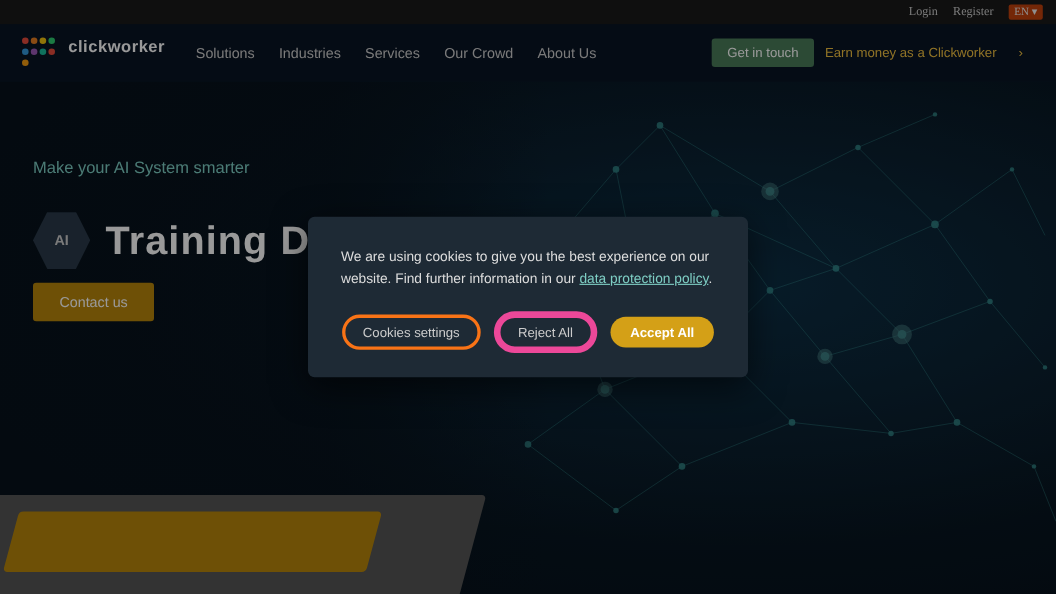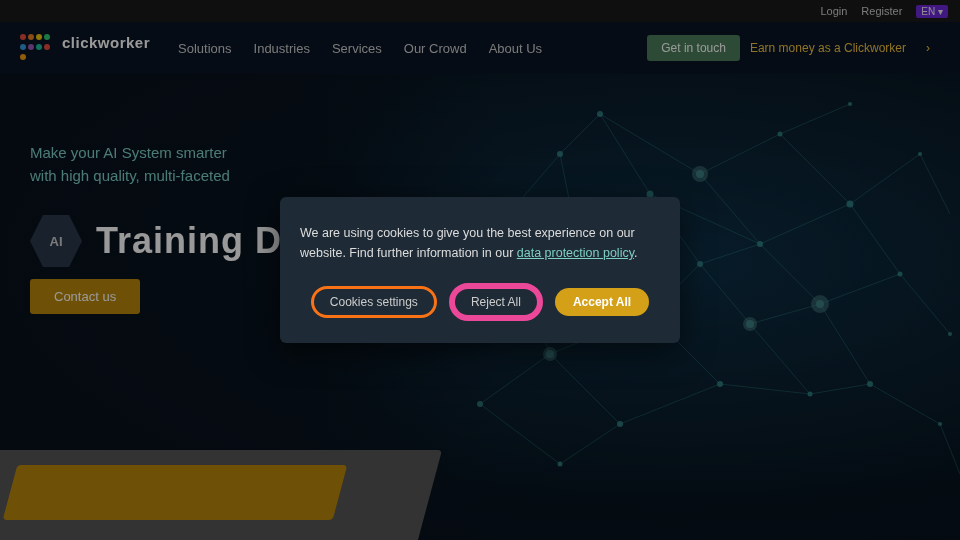--- a/index.html
+++ b/index.html
@@ -18,28 +18,29 @@
       position: absolute;
       top: 0; left: 0; right: 0;
       height: 22px;
       background: #1a1a1a;
       display: flex;
       align-items: center;
       justify-content: flex-end;
       padding: 0 12px;
       gap: 14px;
       z-index: 10;
+      font-family: Liberation Serif, serif;
     }
     #topbar a {
       color: #ccc;
       font-size: 11px;
       text-decoration: none;
     }
     .flag-badge {
-      background: #6d28d9;
+      background: #c2410c;
       color: #eee;
       font-size: 10px;
       padding: 1px 5px;
       border-radius: 2px;
     }
 
     
     #navbar {
       position: absolute;
       top: 22px; left: 0; right: 0;
@@ -214,21 +215,21 @@
       inset: 0;
       background: rgba(0,0,0,0.4);
       z-index: 50;
       display: flex;
       align-items: center;
       justify-content: center;
     }
     #cookie-modal {
       background: #1e2a35;
       border-radius: 6px;
-      padding: 26px 20px 22px;
+      padding: 26px 30px 22px;
       width: 400px;
       box-shadow: 0 8px 32px rgba(0,0,0,0.6);
     }
     .cookie-text {
       color: #ddd;
       font-size: 12.5px;
       line-height: 1.6;
       margin-bottom: 20px;
     }
     .cookie-text a {
@@ -398,21 +399,20 @@
   <div class="hero-left-overlay"></div>
 
   <div class="bottom-shapes">
     <div class="shape-gray"></div>
     <div class="shape-gold"></div>
   </div>
 
   <div class="hero-text">
     <div class="hero-subtitle">
       <div>Make your AI System smarter</div>
-      <div>with high quality, multi-faceted</div>
     </div>
 
     <div class="hero-title-row">
       <div class="ai-badge">AI</div>
       <div class="hero-main-title">Training Data</div>
     </div>
 
     <button class="btn-contact-us">Contact us</button>
   </div>
 </div>

